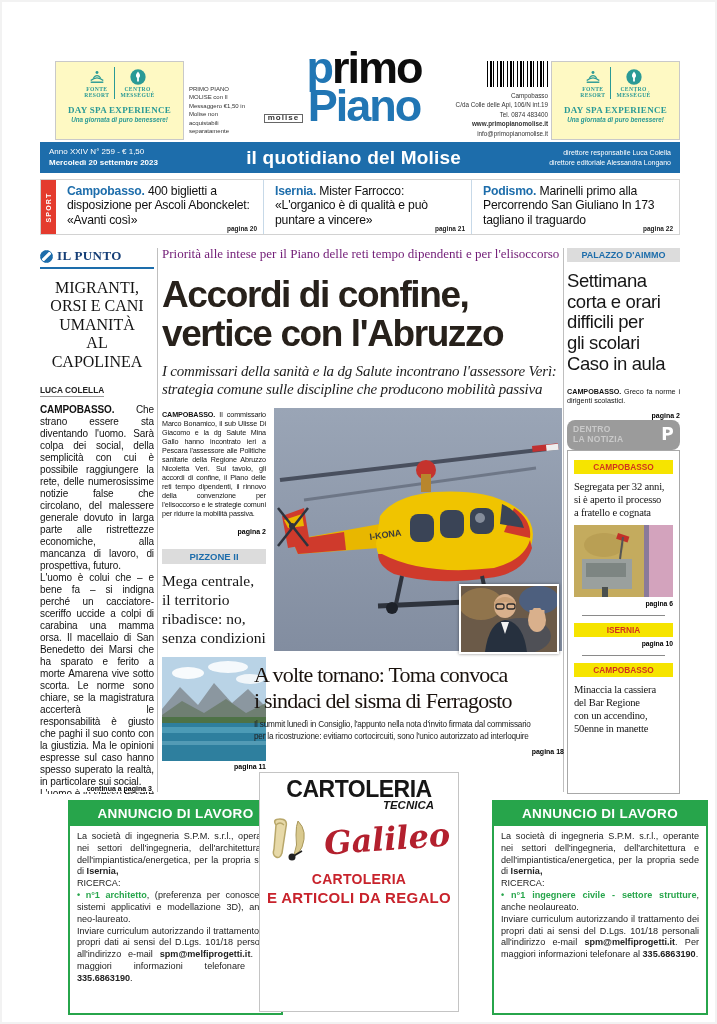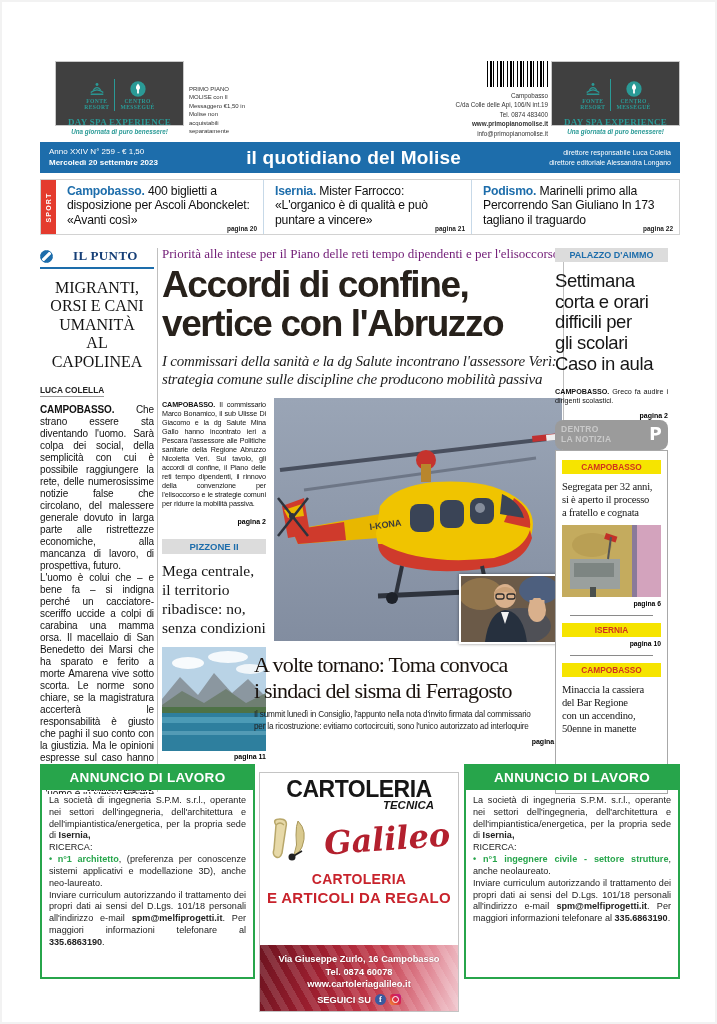--- a/index.html
+++ b/index.html
@@ -1,20 +1,20 @@
 <!DOCTYPE html>
 <html><head>
 <meta charset="utf-8">
 <style>
   html,body{margin:0;padding:0;background:#e9e9e9;font-family:"Liberation Sans",sans-serif;}
   .page{position:relative;width:717px;height:1024px;background:#fff;margin:0 auto;overflow:hidden;box-shadow:inset 0 0 0 2px #f2f2f2;}
 
   
   .mast{position:absolute;left:40px;top:55px;width:640px;height:86px;}
-  .spa{position:absolute;top:6px;width:129px;height:65px;border:1px solid #c9c9c9;background:#404040;text-align:center;padding:15px 2px;box-sizing:border-box;}
+  .spa{position:absolute;top:6px;width:129px;height:79px;border:1px solid #c9c9c9;background:#fef9c3;text-align:center;padding:3px 2px;box-sizing:border-box;}
   .spa-left{left:15px;} .spa-right{left:511px;}
   .spa-logos{display:flex;justify-content:center;align-items:center;gap:5px;height:36px;}
   .spa-cell{display:flex;flex-direction:column;align-items:center;font-family:"Liberation Serif",serif;color:#2a9a96;font-size:5.6px;font-weight:bold;letter-spacing:.4px;line-height:1.1;}
   .spa-sep{width:1px;height:32px;background:#2a9a96;}
   .spa-glyph{width:18px;height:18px;}
   .spa-title{color:#2a9a96;font-family:"Liberation Serif",serif;font-weight:bold;font-size:9px;margin-top:4px;letter-spacing:.3px;}
   .spa-tag{color:#2a9a96;font-style:italic;font-size:6.3px;font-weight:bold;margin-top:1px;}
   .price-note{position:absolute;left:149px;top:30px;width:60px;font-size:6px;color:#333;line-height:1.4;}
   .logo{position:absolute;left:208px;top:-6px;width:232px;text-align:center;}
   .logo-l1{font-size:45px;font-weight:bold;letter-spacing:-2px;line-height:.85;}
@@ -41,68 +41,68 @@
   .sport-item:first-child{border-left:none;}
   .sport-txt{font-size:12.2px;line-height:1.18;color:#111;letter-spacing:-.2px;}
   .sport-lead{color:#1d6dab;font-weight:bold;}
   .sport-page{position:absolute;right:6px;bottom:2px;font-size:6.5px;font-weight:bold;color:#222;}
 
   
   .vsep{position:absolute;top:248px;height:544px;width:1px;background:#bfbfbf;}
 
   
   .colL{position:absolute;left:40px;top:248px;width:114px;height:546px;overflow:hidden;}
-  .ip-head{display:flex;align-items:center;gap:20px;border-bottom:2px solid #1d6dab;padding-bottom:3px;}
+  .ip-head{display:flex;align-items:center;gap:4px;border-bottom:2px solid #1d6dab;padding-bottom:3px;}
   .ip-icon{width:13px;height:13px;border-radius:50%;background:linear-gradient(135deg,#1d6dab 38%,#fff 42%,#fff 58%,#1d6dab 62%);border:1px solid #1d6dab;box-sizing:border-box;}
   .ip-name{font-family:"Liberation Serif",serif;font-weight:bold;color:#163f77;font-size:13px;letter-spacing:.4px;}
   .ip-title{font-family:"Liberation Serif",serif;font-size:16px;line-height:1.15;text-align:center;margin:10px 0 8px;color:#141414;white-space:pre-line;}
   .ip-author{font-size:8.3px;font-weight:bold;color:#222;border-bottom:1px solid #999;display:inline-block;padding-bottom:1px;margin-bottom:7px;}
   .ip-body{font-size:10px;line-height:1.2;text-align:justify;color:#111;white-space:pre-line;letter-spacing:-.1px;}
   .lead{font-weight:bold;}
   .ip-more{position:absolute;bottom:2px;right:2px;font-size:7px;font-weight:bold;background:#fff;padding-left:6px;}
 
   
   .colC{position:absolute;left:162px;top:246px;width:400px;height:548px;}
   .c-kicker{font-family:"Liberation Serif",serif;font-size:13px;color:#701a75;white-space:nowrap;}
-  .c-head{margin-top:3px;font-size:37px;font-weight:bold;letter-spacing:-1.4px;line-height:1.06;color:#27211b;white-space:pre-line;}
+  .c-head{margin-top:13px;font-size:37px;font-weight:bold;letter-spacing:-1.4px;line-height:1.06;color:#27211b;white-space:pre-line;}
   .c-sub{margin-top:9px;font-family:"Liberation Serif",serif;font-style:italic;font-size:15px;line-height:1.2;color:#1d1d1d;white-space:pre-line;letter-spacing:-.2px;}
   .c-row{position:relative;margin-top:10px;height:382px;}
   .c-left{position:absolute;left:0;top:2px;width:104px;}
   .c-body{font-size:7.2px;line-height:1.25;text-align:justify;color:#111;letter-spacing:-.1px;}
   .c-page{text-align:right;font-size:7px;font-weight:bold;margin-top:10px;}
   .graybar{background:#dcdcdc;color:#1d6dab;text-align:center;font-weight:bold;font-size:9.5px;padding:2px 0;}
   .pz-bar{margin-top:14px;}
   .pz-title{font-family:"Liberation Serif",serif;font-size:15.5px;line-height:1.22;margin-top:8px;color:#151515;white-space:pre-line;}
   .pz-photo{margin-top:9px;width:104px;height:104px;display:block;}
   .pz-page{text-align:right;font-size:7px;font-weight:bold;margin-top:2px;}
   .c-photo{position:absolute;left:112px;top:0;width:288px;height:243px;}
   .c-photo svg{display:block;}
   .c-inset{position:absolute;right:3px;bottom:-3px;width:96px;height:66px;border:2px solid #fff;box-shadow:0 0 3px rgba(0,0,0,.45);}
   .c-toma{position:absolute;left:92px;top:254px;width:310px;}
   .t-title{font-family:"Liberation Serif",serif;font-size:22px;line-height:1.15;color:#1a120d;letter-spacing:-.8px;white-space:pre-line;}
   .t-sub{margin-top:6px;font-size:8.2px;line-height:1.45;color:#222;letter-spacing:-.2px;white-space:pre-line;}
   .t-page{text-align:right;font-size:7px;font-weight:bold;margin-top:5px;}
 
   
-  .colR{position:absolute;left:555px;top:248px;width:113px;height:616px;}
+  .colR{position:absolute;left:567px;top:248px;width:113px;height:616px;}
   .pa-bar{font-size:9px;}
   .pa-title{font-size:18.5px;line-height:1.12;margin-top:9px;letter-spacing:-.4px;color:#161616;white-space:pre-line;}
   .pa-body{font-size:7.2px;margin-top:12px;text-align:justify;color:#111;line-height:1.25;}
   .pa-page{text-align:right;font-weight:bold;font-size:7px;margin-top:7px;}
   .dn-head{position:absolute;top:172px;left:0;right:0;height:30px;background:#9b9b9b;color:#c9c9c9;font-size:8.5px;font-weight:bold;line-height:1.2;padding:4px 6px;box-sizing:border-box;letter-spacing:.3px;border-radius:8px;}
   .dn-p{position:absolute;right:6px;top:4px;color:#fff;font-size:17px;font-weight:bold;font-family:"DejaVu Sans",sans-serif;}
   .dn-box{position:absolute;top:202px;left:0;right:0;height:344px;border:1px solid #a8a8a8;background:#fff;padding:2px 6px 4px;box-sizing:border-box;overflow:hidden;}
   .dn-label{background:#f6e400;color:#d2331c;font-weight:bold;font-size:8.3px;text-align:center;padding:2px 0;margin-top:7px;}
   .dn-title{font-family:"Liberation Serif",serif;font-size:10.6px;line-height:1.25;margin-top:6px;color:#141414;white-space:pre-line;letter-spacing:-.2px;}
   .dn-photo{width:100%;height:72px;margin-top:5px;display:block;}
   .dn-page{text-align:right;font-size:6.8px;font-weight:bold;margin-top:3px;}
   .dn-sep{border:none;border-top:1px solid #8a8a8a;margin:8px 8px 0;}
 
   
-  .job{position:absolute;top:764px;width:215px;height:216px;}
+  .job{position:absolute;top:800px;width:215px;height:216px;margin-left:28px;}
   .job-left{left:40px;} .job-right{left:464px;width:216px;}
   .job-head{background:#27a54b;color:#fff;text-align:center;font-weight:bold;font-size:13.5px;padding:6px 0 5px;letter-spacing:.3px;}
   .job-body{border:2px solid #27a54b;border-top:none;padding:5px 7px;font-size:9.1px;line-height:1.3;text-align:justify;color:#222;box-sizing:border-box;height:189px;}
   .grn{color:#27a54b;font-weight:bold;}
   .b{font-weight:bold;}
   .job-body p{margin:0;}
   .adC{position:absolute;left:259px;top:772px;width:200px;height:240px;border:1px solid #c4c4c4;box-sizing:border-box;overflow:hidden;background:#fff;}
   .cg-t1{text-align:center;font-weight:bold;font-size:23px;letter-spacing:-.5px;color:#161616;margin-top:5px;line-height:1;}
   .cg-t2{text-align:right;font-style:italic;font-weight:bold;font-size:11.5px;margin:-2px 24px 0 0;color:#161616;}
   .cg-row{display:flex;align-items:center;justify-content:center;gap:4px;height:52px;margin-top:2px;}
@@ -146,20 +146,24 @@
           <span>CENTRO</span>
           <span>MESSÉGUÉ</span>
         </div>
       </div>
       <div class="spa-title">DAY SPA EXPERIENCE</div>
       <div class="spa-tag">Una giornata di puro benessere!</div>
     </div>
 
     <div class="price-note">PRIMO PIANO MOLISE con Il Messaggero €1,50 in Molise non acquistabili separatamente</div>
 
+    <div class="logo">
+      <div class="logo-l1"><span class="logo-p">p</span><span class="logo-r1">rimo</span></div>
+      <div class="logo-l2"><span>Piano</span><span class="logo-molise">molise</span></div>
+    </div>
 
     <div class="barcode"></div>
 
     <div class="contact">
       <div>Campobasso</div>
       <div>C/da Colle delle Api, 106/N int.19</div>
       <div>Tel. 0874 483400</div>
       <div class="b">www.primopianomolise.it</div>
       <div>info@primopianomolise.it</div>
     </div>
@@ -347,21 +351,21 @@
     </div>
   </div>
 
   <div class="colR">
     <div class="graybar pa-bar">PALAZZO D'AIMMO</div>
     <div class="pa-title">Settimana
 corta e orari
 difficili per
 gli scolari
 Caso in aula</div>
-    <div class="pa-body"><span class="lead">CAMPOBASSO.</span><span> Greco fa audire i dirigenti scolastici.</span></div>
+    <div class="pa-body"><span class="lead">CAMPOBASSO.</span><span> Greco fa norme i dirigenti scolastici.</span></div>
     <div class="pa-page">pagina 2</div>
 
     <div class="dn-head">
       <div>DENTRO</div>
       <div>LA NOTIZIA</div>
       <span class="dn-p">P</span>
     </div>
 
     <div class="dn-box">
       <div>
@@ -417,32 +421,20 @@
         <path d="M8 10 Q4 4 12 4 Q20 4 18 12 L14 38 Q12 44 8 42 Q4 40 6 34 Z" fill="#e7d9a8" stroke="#b8a76a" stroke-width="1.5"></path>
         <path d="M8 10 Q12 6 16 10" fill="none" stroke="#b8a76a" stroke-width="1.2"></path>
         <path d="M30 6 Q40 16 34 32 Q32 38 26 40 Q30 30 28 20 Q28 10 30 6" fill="#d9c98e" stroke="#a8975a" stroke-width="1"></path>
         <circle cx="24" cy="42" r="3.5" fill="#222"></circle>
         <path d="M24 42 L34 36" stroke="#222" stroke-width="1.5"></path>
       </svg>
       <span class="cg-script">Galileo</span>
     </div>
     <div class="cg-s1">CARTOLERIA</div>
     <div class="cg-s2">E ARTICOLI DA REGALO</div>
-    <div class="cg-band">
-      <div>Via Giuseppe Zurlo, 16 Campobasso</div>
-      <div>Tel. 0874 60078</div>
-      <div>www.cartoleriagalileo.it</div>
-      <div class="cg-follow">
-        <span>SEGUICI SU</span>
-        <span class="ic-fb">f</span>
-        <span class="ic-ig">
-            <span></span>
-          </span>
-      </div>
-    </div>
   </div>
 
   <div class="job job-right">
     <div class="job-head">ANNUNCIO DI LAVORO</div>
     <div class="job-body">
       <p><span>La società di ingegneria S.P.M. s.r.l., operante nei settori dell'ingegneria, dell'architettura e dell'impiantistica/energetica, per la propria sede di </span><span class="b">Isernia,</span></p>
       <p>RICERCA:</p>
       <p><span class="grn">• n°1 ingegnere civile - settore strutture</span><span>, anche neolaureato.</span></p>
       <p><span>Inviare curriculum autorizzando il trattamento dei propri dati ai sensi del D.Lgs. 101/18 personali all'indirizzo e-mail </span><span class="b">spm@melfiprogetti.it</span><span>. Per maggiori informazioni telefonare al </span><span class="b">335.6863190</span><span>.</span></p>
     </div>

